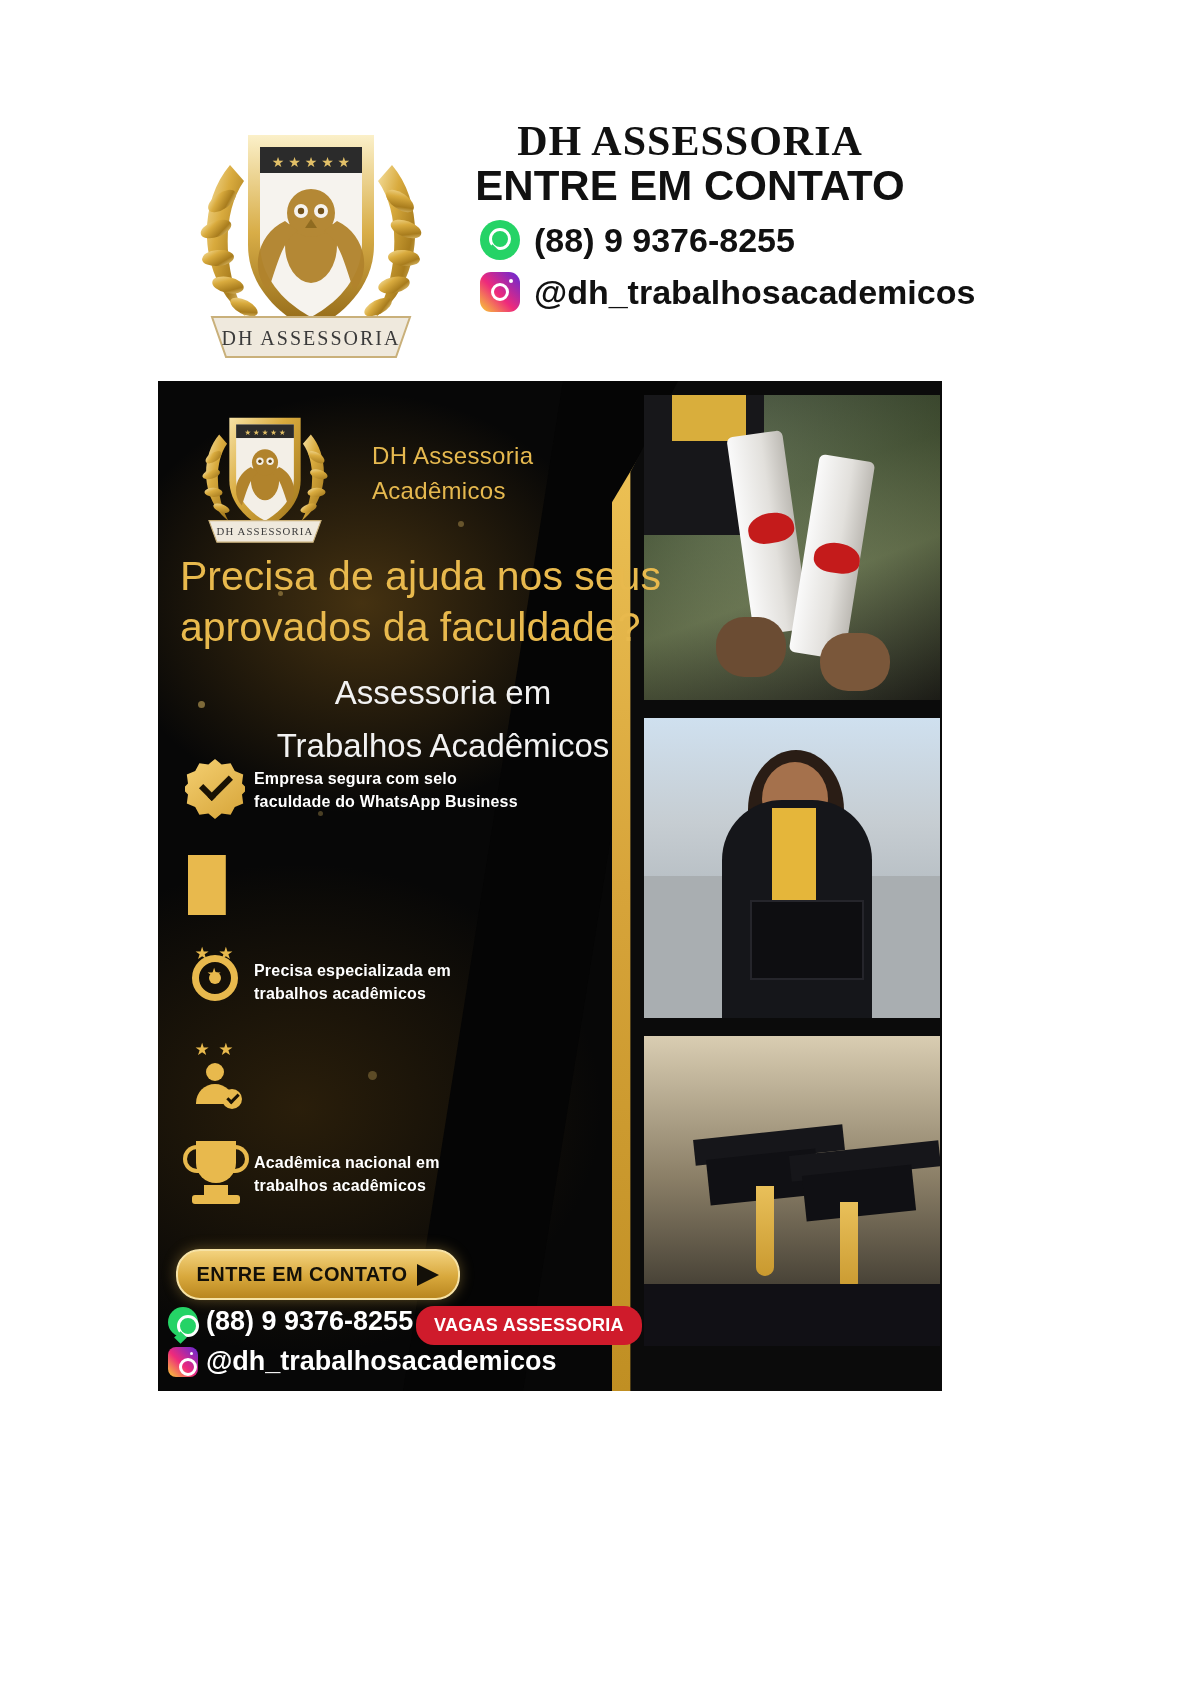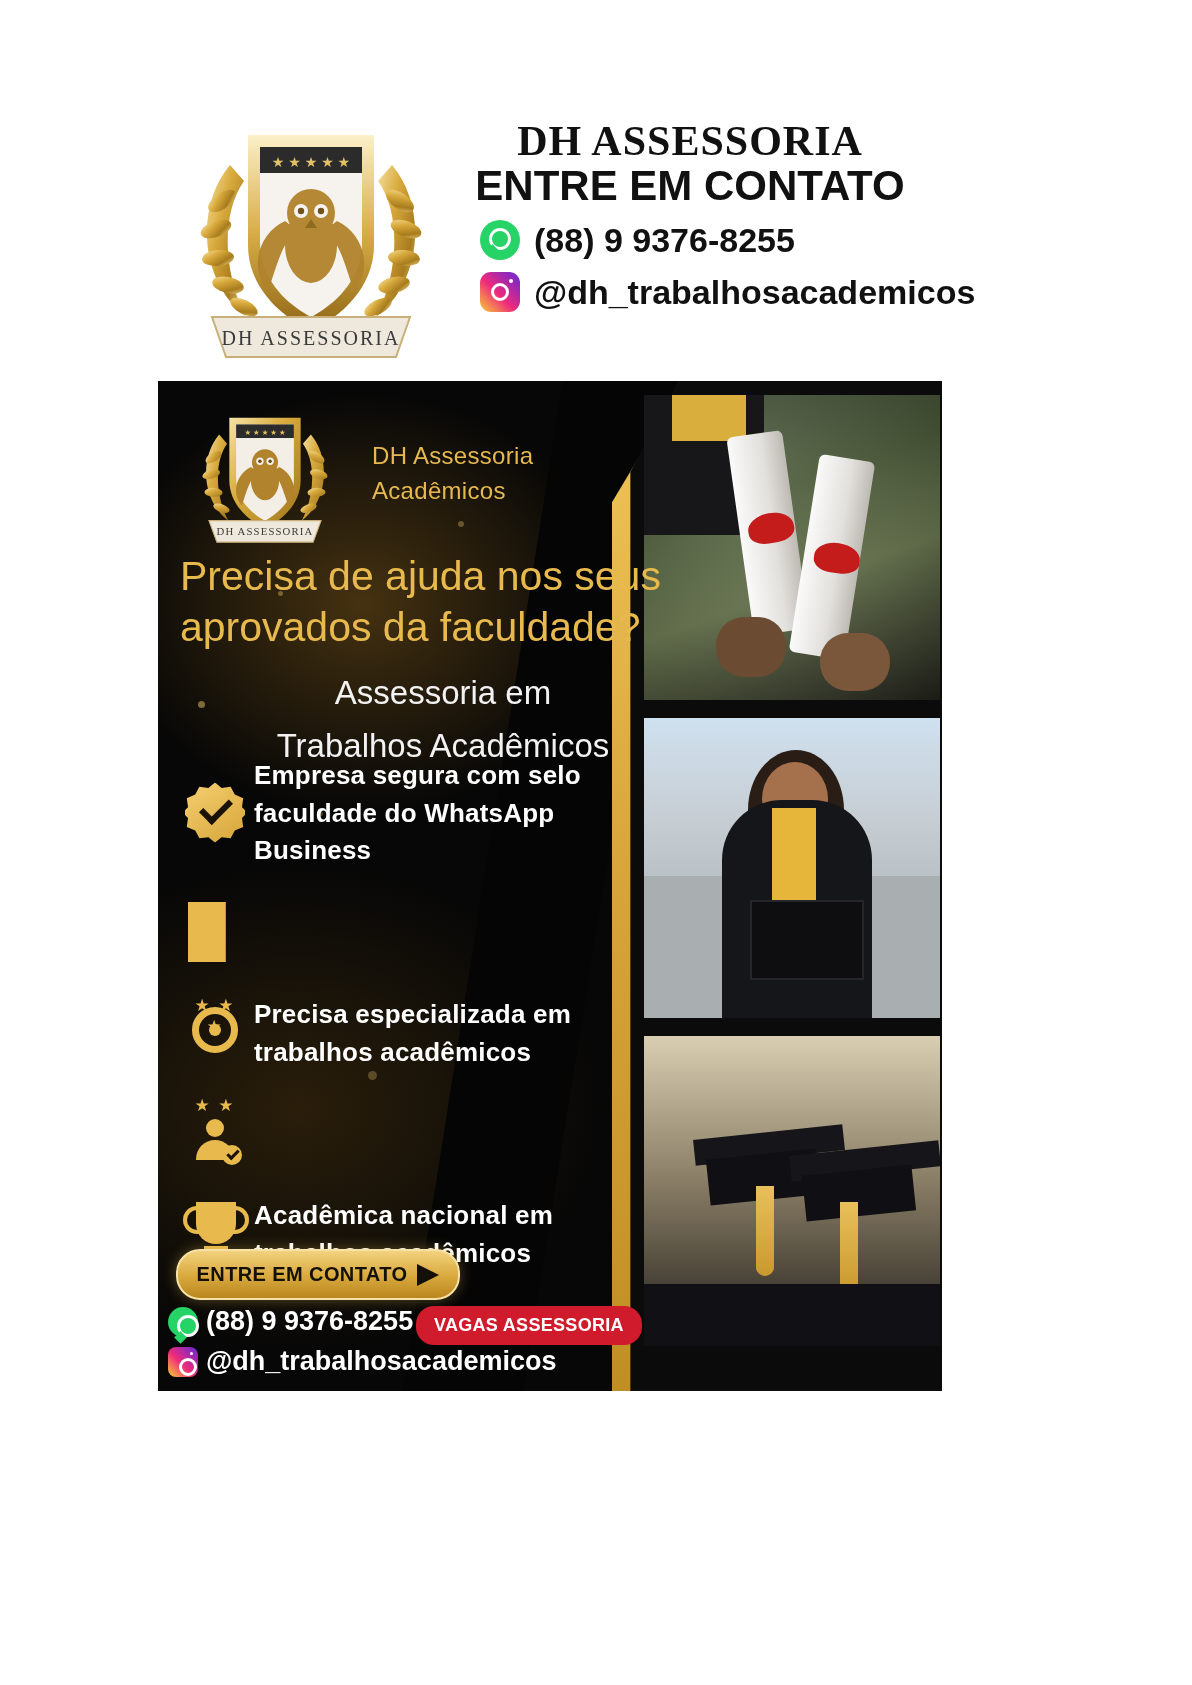--- a/index.html
+++ b/index.html
@@ -328,21 +328,21 @@
   .feat .ico {
     width: 78px;
     flex: 0 0 78px;
     text-align: center;
     color: #e8b94d;
     position: relative;
     height: 66px;
   }
   .feat .lbl {
     color: #fff;
-    font-size: 26px;
+    font-size: 16px;
     font-weight: bold;
     line-height: 1.45;
     letter-spacing: .2px;
   }
   
   .badge-check {
     position: absolute; left: 9px; top: 2px;
     width: 60px; height: 60px;
     background: linear-gradient(145deg,#f5d072,#d6a438);
     clip-path: polygon(50% 0%,61% 9%,76% 7%,83% 20%,97% 26%,95% 41%,104% 50%,95% 59%,97% 74%,83% 80%,76% 93%,61% 91%,50% 100%,39% 91%,24% 93%,17% 80%,3% 74%,5% 59%,-4% 50%,5% 41%,3% 26%,17% 20%,24% 7%,39% 9%);

